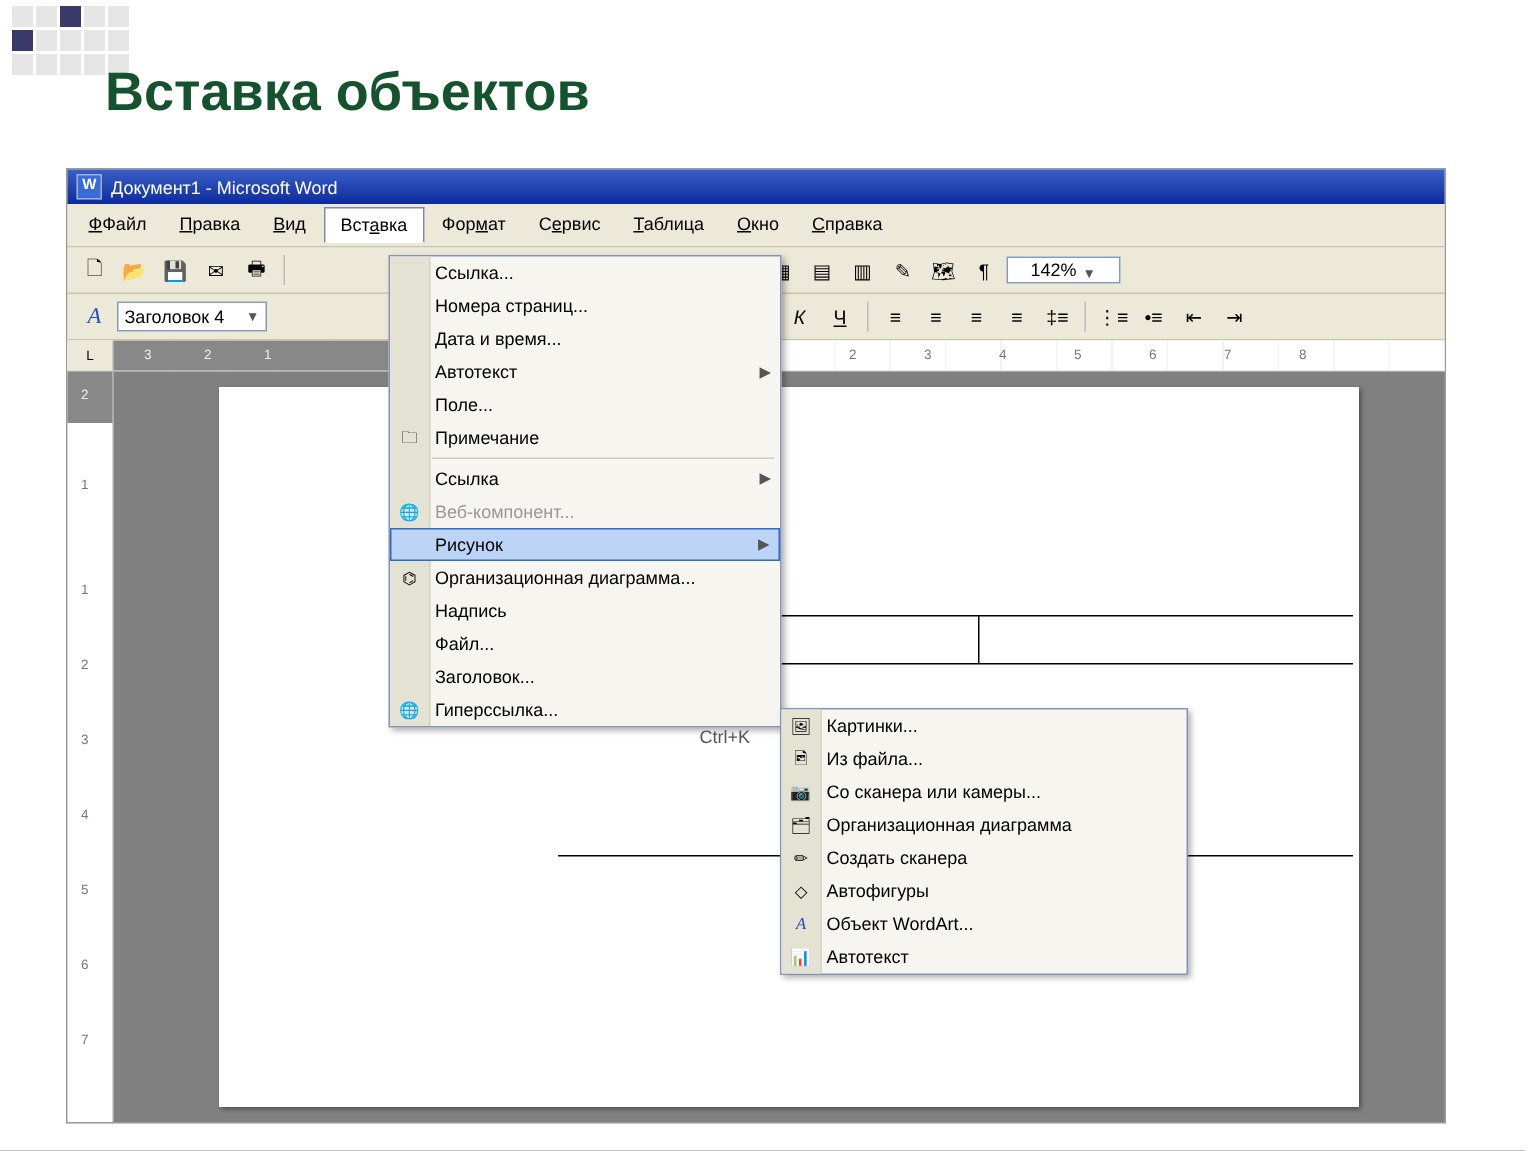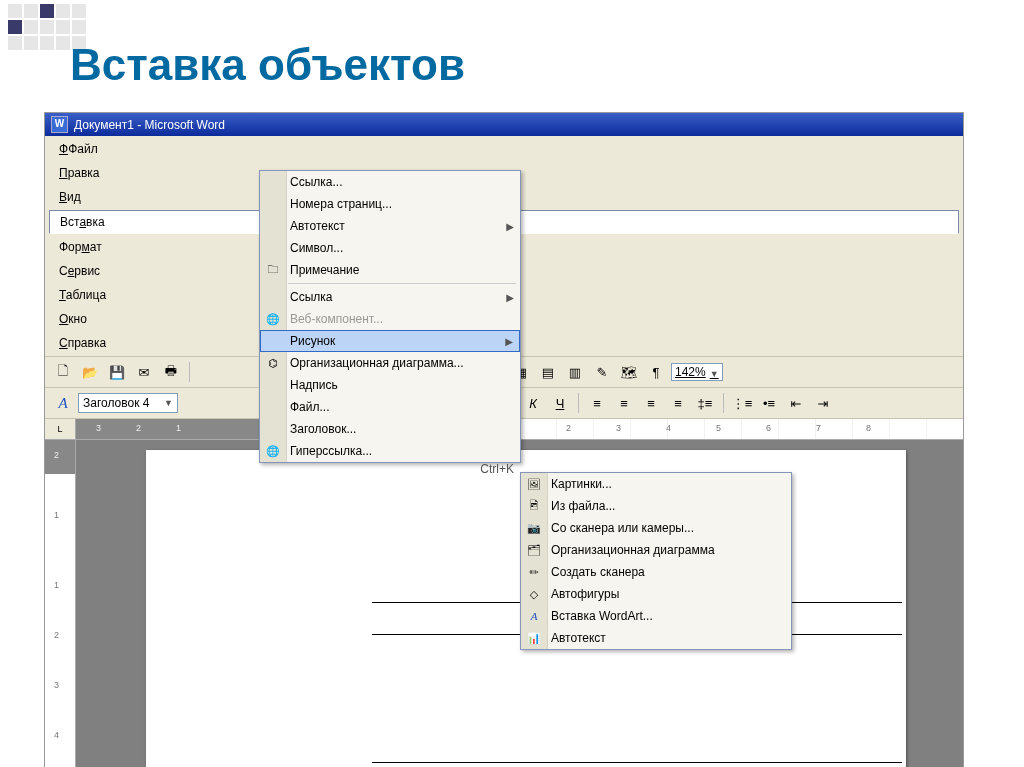--- a/index.html
+++ b/index.html
@@ -19,23 +19,23 @@
     grid-template-columns: repeat(5, 14px);
     grid-template-rows: repeat(3, 14px);
     gap: 2px;
   }
   .deco-squares span { background: #e6e6e6; }
   .deco-squares span.dark { background: #3a3a6a; }
   .slide-title {
     position: absolute;
     left: 70px;
     top: 40px;
-    font-size: 44px;
+    font-size: 36px;
     font-weight: bold;
-    color: #0369a1;
+    color: #14532d;
     font-family: Arial, sans-serif;
   }
   .word-window {
     position: absolute;
     left: 44px;
     top: 112px;
     width: 918px;
     border: 1px solid #999;
     background: #ece9d8;
   }
@@ -54,21 +54,20 @@
     border:1px solid #aac;
     font-size:10px; font-weight:bold;
     color:#fff; text-align:center; line-height:14px;
   }
   .menubar {
     background:#ece9d8;
     display:flex;
     padding: 2px 4px;
     gap: 2px;
     border-bottom:1px solid #c8c4b0;
-    flex-direction:column;
   }
   .menubar .mitem {
     padding: 4px 10px;
     cursor:default;
   }
   .menubar .mitem.active {
     background:#fff;
     border:1px solid #7a8aa8;
     border-bottom:1px solid #fff;
   }
@@ -143,40 +142,40 @@
     border-right:1px solid #d6d3c4;
   }
   .menu-row {
     display:flex;
     align-items:center;
     padding:4px 14px 4px 30px;
     position:relative;
     cursor:default;
     white-space:nowrap;
   }
-  .menu-row .accel { position:absolute; right:6px; color:#555;margin-top:36px;}
+  .menu-row .accel { position:absolute; right:20px; color:#555;margin-top:36px;}
   .menu-row .arrow { position:absolute; right:6px; font-size:10px; color:#555;}
   .menu-row.disabled { color:#999; }
   .menu-row.highlight { background:#bcd4f6; border:1px solid #316ac5; padding:3px 13px 3px 29px; }
   .menu-sep {
     height:1px; background:#ccc;
     margin:2px 4px 2px 28px;
   }
   .menu .micon {
     position:absolute; left:4px; width:18px; height:18px; top:50%; transform:translateY(-50%);
     display:flex; align-items:center; justify-content:center;
     font-size:11px;
   }
   .insert-menu { left:259px; top:170px; width:260px; }
   .sub-menu { left:520px; top:472px; width:270px; }
   u.acc { text-decoration:underline; }
 
   .zoom-box {
-    border:1px solid #7f9db9; background:#fff; padding:1px 3px;
-    font-size:12px; display:inline-flex; align-items:flex-end;text-decoration:underline;
+    border:1px solid #7f9db9; background:#fff; padding:1px 15px;
+    font-size:12px; display:inline-flex; align-items:flex-end;
   }
 </style>
 </head>
 <body>
 
 <div class="deco-squares">
   <span></span>
     <span></span>
     <span class="dark"></span>
     <span></span>
@@ -305,25 +304,28 @@
 
 <div class="menu insert-menu">
   <div class="iconcol"></div>
   <div class="menu-row">
       <span>Ссылка...</span>
     </div>
   <div class="menu-row">
       <span>Номера страниц...</span>
     </div>
   <div class="menu-row">
+      <span>Дата и время...</span>
+    </div>
+  <div class="menu-row">
       <span>Автотекст</span>
       <span class="arrow">▶</span>
     </div>
   <div class="menu-row">
-      <span>Символ...</span>
+      <span>Поле...</span>
     </div>
   <div class="menu-row">
     <span class="micon">🗀</span>
     <span>Примечание</span>
   </div>
   <div class="menu-sep"></div>
   <div class="menu-row">
       <span>Ссылка</span>
       <span class="arrow">▶</span>
     </div>
@@ -376,19 +378,19 @@
   <div class="menu-row">
     <span class="micon">✏</span>
     <span>Создать сканера</span>
   </div>
   <div class="menu-row">
     <span class="micon">◇</span>
     <span>Автофигуры</span>
   </div>
   <div class="menu-row">
     <span class="micon" style="color:#2050c0; font-style:italic; font-family:serif;">A</span>
-    <span>Вставка WordArt...</span>
+    <span>Объект WordArt...</span>
   </div>
   <div class="menu-row">
     <span class="micon">📊</span>
     <span>Автотекст</span>
   </div>
 </div>
 
 </body></html>

